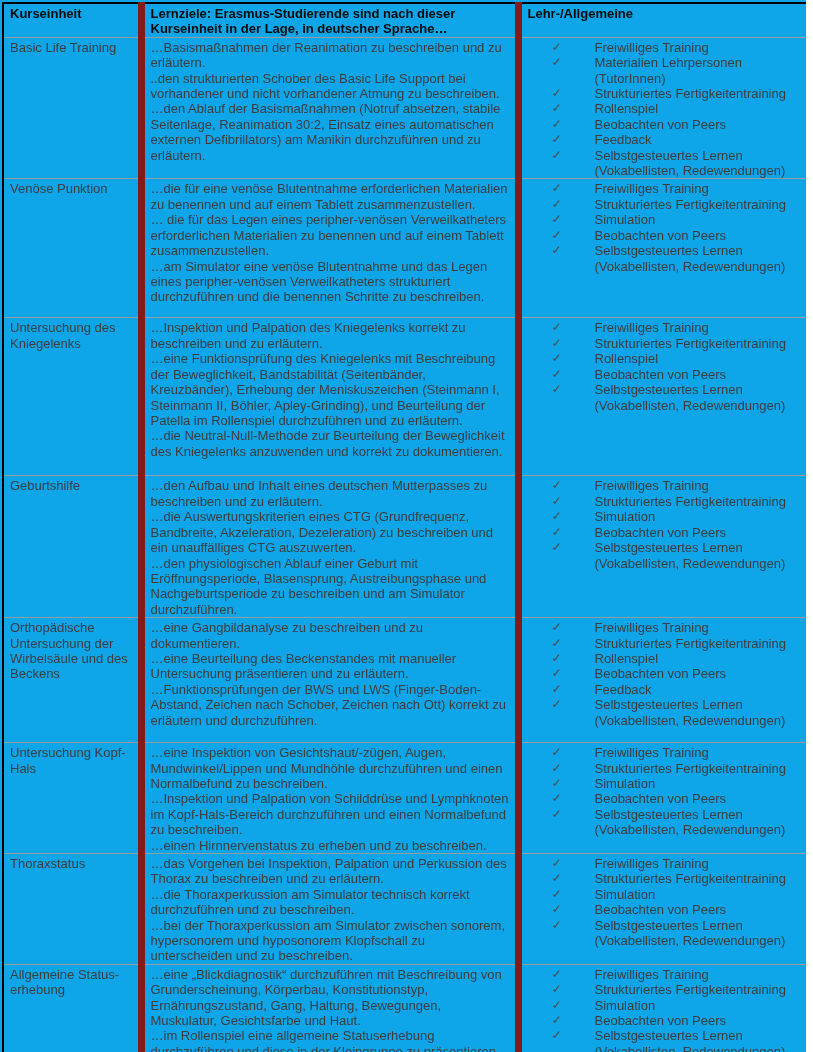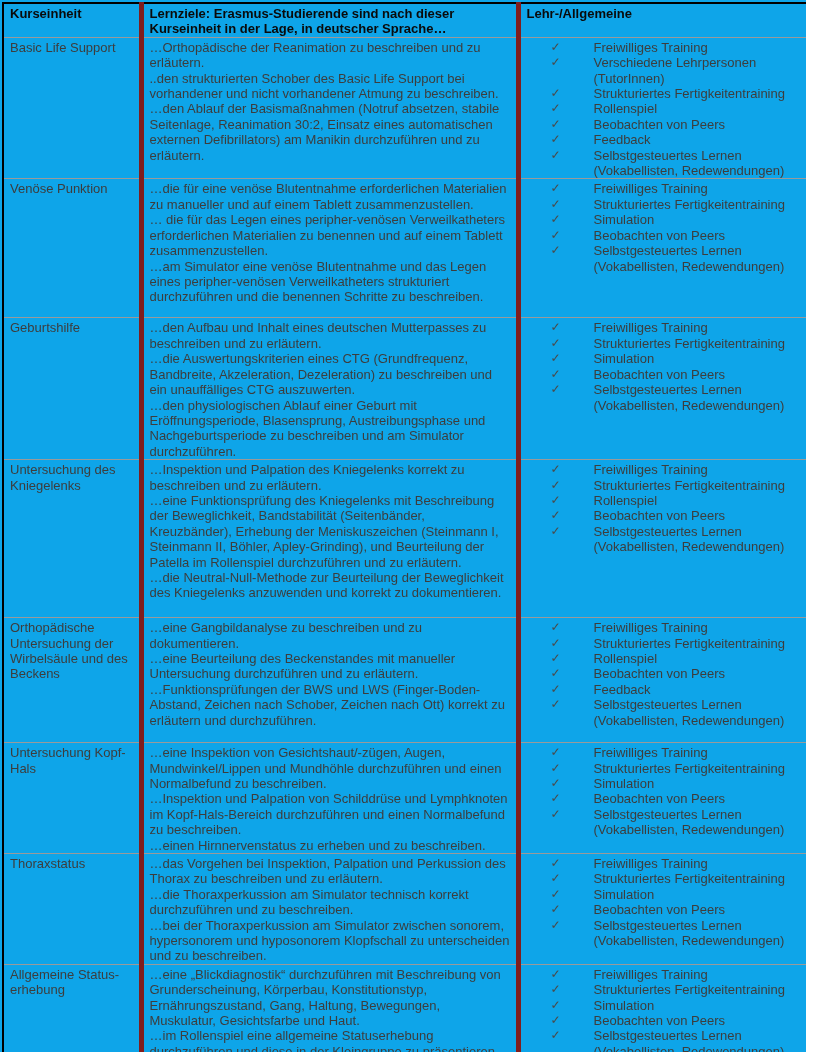--- a/index.html
+++ b/index.html
@@ -22,21 +22,21 @@
   col.c-unit   { width: 138px; }
   col.c-goals  { width: 377px; }
   col.c-method { width: 294px; }
 
   td, th {
     vertical-align: top;
     font-size: 13px;
     line-height: 15.4px;
     color: #3d3d3d;
     padding: 2px 6px 0 6px;
-    border-left: 5px solid #7f1d1d;
+    border-left: 7px solid #7f1d1d;
     border-top: 1px solid #9a9a9a;
     overflow: hidden;
     text-align: left;
     font-weight: normal;
   }
   tr > td:first-child, tr > th:first-child { border-left: none; }
   thead th {
     color: #0a0a0a;
     font-weight: bold;
     border-top: none;
@@ -66,34 +66,34 @@
     </colgroup>
     <thead>
       <tr style="height:31px;">
         <th>Kurseinheit</th>
         <th>Lernziele: Erasmus-Studierende sind nach dieser Kurseinheit in der Lage, in deutscher Sprache…</th>
         <th>Lehr-/Allgemeine</th>
       </tr>
     </thead>
     <tbody id="table-body">
         <tr style="height: 138px;">
-          <td>Basic Life Support</td>
-          <td>
-            <div class="objective">…Orthopädische der Reanimation zu beschreiben und zu erläutern.</div>
+          <td>Basic Life Training</td>
+          <td>
+            <div class="objective">…Basismaßnahmen der Reanimation zu beschreiben und zu erläutern.</div>
             <div class="objective">..den strukturierten Schober des Basic Life Support bei vorhandener und nicht vorhandener Atmung zu beschreiben.</div>
             <div class="objective">…den Ablauf der Basismaßnahmen (Notruf absetzen, stabile Seitenlage, Reanimation 30:2, Einsatz eines automatischen externen Defibrillators) am Manikin durchzuführen und zu erläutern.</div>
           </td>
           <td class="method-cell">
             <div class="method-row">
               <span class="method-check">✓</span>
               <span class="method-label">Freiwilliges Training</span>
             </div>
             <div class="method-row">
               <span class="method-check">✓</span>
-              <span class="method-label">Verschiedene Lehrpersonen (TutorInnen)</span>
+              <span class="method-label">Materialien Lehrpersonen (TutorInnen)</span>
             </div>
             <div class="method-row">
               <span class="method-check">✓</span>
               <span class="method-label">Strukturiertes Fertigkeitentraining</span>
             </div>
             <div class="method-row">
               <span class="method-check">✓</span>
               <span class="method-label">Rollenspiel</span>
             </div>
             <div class="method-row">
@@ -106,36 +106,66 @@
             </div>
             <div class="method-row">
               <span class="method-check">✓</span>
               <span class="method-label">Selbstgesteuertes Lernen (Vokabellisten, Redewendungen)</span>
             </div>
           </td>
         </tr>
         <tr style="height: 139px;">
           <td>Venöse Punktion</td>
           <td>
-            <div class="objective">…die für eine venöse Blutentnahme erforderlichen Materialien zu manueller und auf einem Tablett zusammenzustellen.</div>
+            <div class="objective">…die für eine venöse Blutentnahme erforderlichen Materialien zu benennen und auf einem Tablett zusammenzustellen.</div>
             <div class="objective">… die für das Legen eines peripher-venösen Verweilkatheters erforderlichen Materialien zu benennen und auf einem Tablett zusammenzustellen.</div>
             <div class="objective">…am Simulator eine venöse Blutentnahme und das Legen eines peripher-venösen Verweilkatheters strukturiert durchzuführen und die benennen Schritte zu beschreiben.</div>
           </td>
           <td class="method-cell">
             <div class="method-row">
               <span class="method-check">✓</span>
               <span class="method-label">Freiwilliges Training</span>
             </div>
             <div class="method-row">
               <span class="method-check">✓</span>
               <span class="method-label">Strukturiertes Fertigkeitentraining</span>
             </div>
             <div class="method-row">
               <span class="method-check">✓</span>
               <span class="method-label">Simulation</span>
+            </div>
+            <div class="method-row">
+              <span class="method-check">✓</span>
+              <span class="method-label">Beobachten von Peers</span>
+            </div>
+            <div class="method-row">
+              <span class="method-check">✓</span>
+              <span class="method-label">Selbstgesteuertes Lernen (Vokabellisten, Redewendungen)</span>
+            </div>
+          </td>
+        </tr>
+        <tr style="height: 158px;">
+          <td>Untersuchung des Kniegelenks</td>
+          <td>
+            <div class="objective">…Inspektion und Palpation des Kniegelenks korrekt zu beschreiben und zu erläutern.</div>
+            <div class="objective">…eine Funktionsprüfung des Kniegelenks mit Beschreibung der Beweglichkeit, Bandstabilität (Seitenbänder, Kreuzbänder), Erhebung der Meniskuszeichen (Steinmann I, Steinmann II, Böhler, Apley-Grinding), und Beurteilung der Patella im Rollenspiel durchzuführen und zu erläutern.</div>
+            <div class="objective">…die Neutral-Null-Methode zur Beurteilung der Beweglichkeit des Kniegelenks anzuwenden und korrekt zu dokumentieren.</div>
+          </td>
+          <td class="method-cell">
+            <div class="method-row">
+              <span class="method-check">✓</span>
+              <span class="method-label">Freiwilliges Training</span>
+            </div>
+            <div class="method-row">
+              <span class="method-check">✓</span>
+              <span class="method-label">Strukturiertes Fertigkeitentraining</span>
+            </div>
+            <div class="method-row">
+              <span class="method-check">✓</span>
+              <span class="method-label">Rollenspiel</span>
             </div>
             <div class="method-row">
               <span class="method-check">✓</span>
               <span class="method-label">Beobachten von Peers</span>
             </div>
             <div class="method-row">
               <span class="method-check">✓</span>
               <span class="method-label">Selbstgesteuertes Lernen (Vokabellisten, Redewendungen)</span>
             </div>
           </td>
@@ -163,55 +193,25 @@
             <div class="method-row">
               <span class="method-check">✓</span>
               <span class="method-label">Beobachten von Peers</span>
             </div>
             <div class="method-row">
               <span class="method-check">✓</span>
               <span class="method-label">Selbstgesteuertes Lernen (Vokabellisten, Redewendungen)</span>
             </div>
           </td>
         </tr>
-        <tr style="height: 158px;">
-          <td>Untersuchung des Kniegelenks</td>
-          <td>
-            <div class="objective">…Inspektion und Palpation des Kniegelenks korrekt zu beschreiben und zu erläutern.</div>
-            <div class="objective">…eine Funktionsprüfung des Kniegelenks mit Beschreibung der Beweglichkeit, Bandstabilität (Seitenbänder, Kreuzbänder), Erhebung der Meniskuszeichen (Steinmann I, Steinmann II, Böhler, Apley-Grinding), und Beurteilung der Patella im Rollenspiel durchzuführen und zu erläutern.</div>
-            <div class="objective">…die Neutral-Null-Methode zur Beurteilung der Beweglichkeit des Kniegelenks anzuwenden und korrekt zu dokumentieren.</div>
-          </td>
-          <td class="method-cell">
-            <div class="method-row">
-              <span class="method-check">✓</span>
-              <span class="method-label">Freiwilliges Training</span>
-            </div>
-            <div class="method-row">
-              <span class="method-check">✓</span>
-              <span class="method-label">Strukturiertes Fertigkeitentraining</span>
-            </div>
-            <div class="method-row">
-              <span class="method-check">✓</span>
-              <span class="method-label">Rollenspiel</span>
-            </div>
-            <div class="method-row">
-              <span class="method-check">✓</span>
-              <span class="method-label">Beobachten von Peers</span>
-            </div>
-            <div class="method-row">
-              <span class="method-check">✓</span>
-              <span class="method-label">Selbstgesteuertes Lernen (Vokabellisten, Redewendungen)</span>
-            </div>
-          </td>
-        </tr>
         <tr style="height: 125px;">
           <td>Orthopädische Untersuchung der Wirbelsäule und des Beckens</td>
           <td>
             <div class="objective">…eine Gangbildanalyse zu beschreiben und zu dokumentieren.</div>
-            <div class="objective">…eine Beurteilung des Beckenstandes mit manueller Untersuchung durchzuführen und zu erläutern.</div>
+            <div class="objective">…eine Beurteilung des Beckenstandes mit manueller Untersuchung präsentieren und zu erläutern.</div>
             <div class="objective">…Funktionsprüfungen der BWS und LWS (Finger-Boden-Abstand, Zeichen nach Schober, Zeichen nach Ott) korrekt zu erläutern und durchzuführen.</div>
           </td>
           <td class="method-cell">
             <div class="method-row">
               <span class="method-check">✓</span>
               <span class="method-label">Freiwilliges Training</span>
             </div>
             <div class="method-row">
               <span class="method-check">✓</span>
               <span class="method-label">Strukturiertes Fertigkeitentraining</span>

